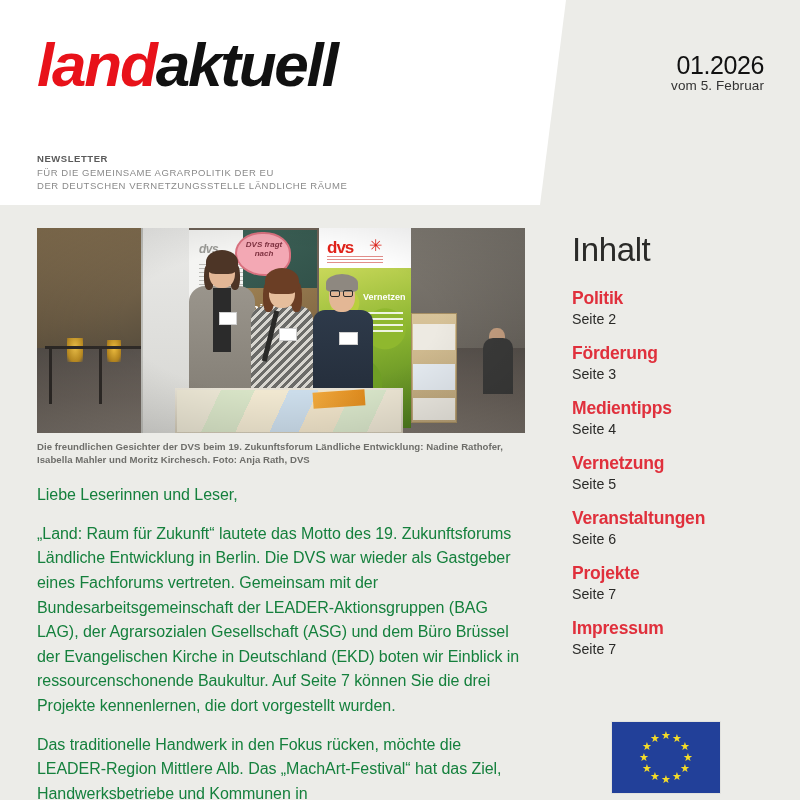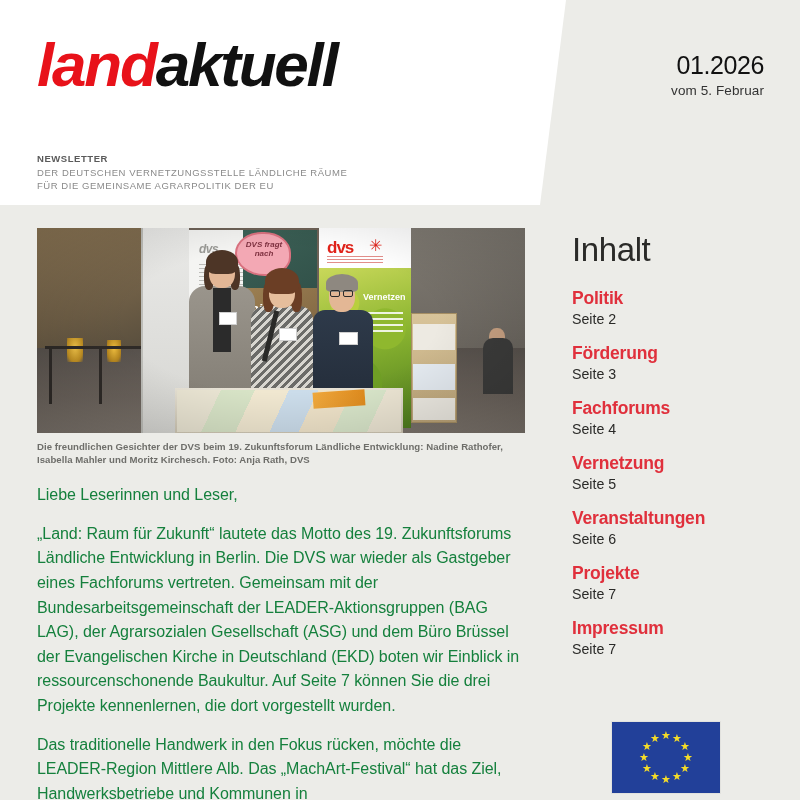--- a/index.html
+++ b/index.html
@@ -84,21 +84,20 @@
     text-align: right;
   }
   #issue-number {
     font-size: 25px;
     font-weight: normal;
     color: #111111;
     letter-spacing: -0.4px;
     line-height: 1.05;
   }
   #issue-date {
-    margin-top: 5px;
     font-size: 13.5px;
     font-weight: normal;
     color: #333333;
     letter-spacing: 0.1px;
     text-align: center;
   }
 
   
   #left-col {
     position: absolute;
@@ -400,22 +399,22 @@
 
   <div id="header">
     <div id="header-white"></div>
 
     <div id="masthead">
       <span class="m-land">land</span><span class="m-aktuell">aktuell</span>
     </div>
 
     <div id="masthead-sub">
       <span class="sub-strong">NEWSLETTER</span>
+      <span class="sub-line">FÜR DIE GEMEINSAME AGRARPOLITIK DER EU</span>
       <span class="sub-line">DER DEUTSCHEN VERNETZUNGSSTELLE LÄNDLICHE RÄUME</span>
-      <span class="sub-line">FÜR DIE GEMEINSAME AGRARPOLITIK DER EU</span>
     </div>
 
     <div id="issue-block">
       <div id="issue-number">01.2026</div>
       <div id="issue-date">vom 5. Februar</div>
     </div>
   </div>
 
   <div id="left-col">
 
@@ -512,21 +511,21 @@
 
     <div class="toc-item">
       <div class="toc-label">Politik</div>
       <div class="toc-page">Seite 2</div>
     </div>
     <div class="toc-item">
       <div class="toc-label">Förderung</div>
       <div class="toc-page">Seite 3</div>
     </div>
     <div class="toc-item">
-      <div class="toc-label">Fachforums</div>
+      <div class="toc-label">Medientipps</div>
       <div class="toc-page">Seite 4</div>
     </div>
     <div class="toc-item">
       <div class="toc-label">Vernetzung</div>
       <div class="toc-page">Seite 5</div>
     </div>
     <div class="toc-item">
       <div class="toc-label">Veranstaltungen</div>
       <div class="toc-page">Seite 6</div>
     </div>

